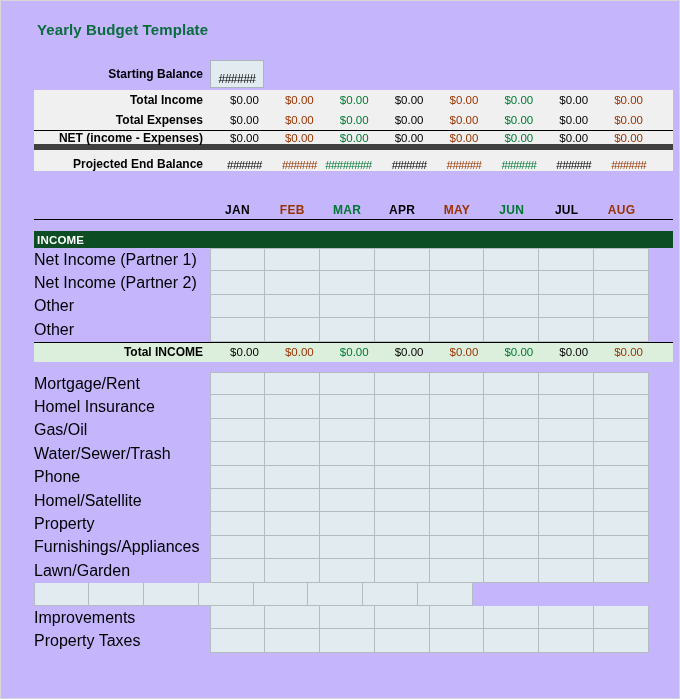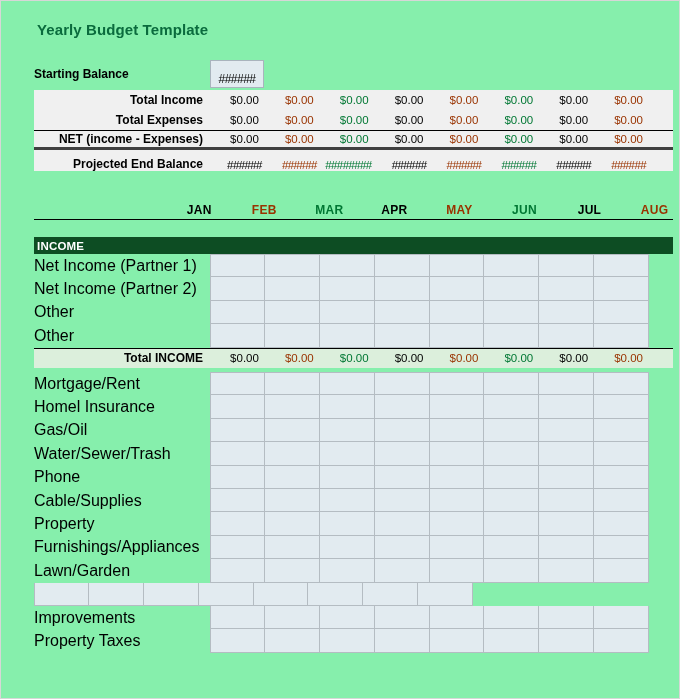--- a/index.html
+++ b/index.html
@@ -14,21 +14,21 @@
     font-family: "Liberation Sans", sans-serif;
     color: #000000;
   }
 
   #page {
     position: relative;
     width: 680px;
     height: 699px;
     box-sizing: border-box;
     border: 1px solid #d7d7d7;
-    background: #86efac;
+    background: #c4b5fd;
   }
 
   
   #title {
     position: absolute;
     left: 36px;
     top: 20px;
     font-size: 15px;
     font-weight: bold;
     color: #0a6b3d;
@@ -41,20 +41,21 @@
     position: absolute;
     left: 33px;
     top: 58px;
     width: 639px;
     height: 30px;
     display: flex;
     align-items: center;
   }
   #startrow .lbl {
     width: 176px;
+    text-align: right;
     padding-right: 7px;
     box-sizing: border-box;
     font-size: 12px;
     font-weight: bold;
     white-space: nowrap;
   }
   #startbal-cell {
     width: 54px;
     height: 28px;
     box-sizing: border-box;
@@ -94,21 +95,21 @@
   .srow .val {
     width: 54.875px;
     text-align: right;
     padding-right: 6px;
     box-sizing: border-box;
     font-size: 11.5px;
     white-space: nowrap;
   }
   .srow.net {
     border-top: 1px solid #000000;
-    border-bottom: 3px solid #404040;
+    border-bottom: 6px solid #404040;
   }
   .srow.projected {
     height: 21px;
     align-items: flex-end;
   }
   .srow.projected .val {
     letter-spacing: -0.6px;
     padding-right: 3px;
   }
 
@@ -120,21 +121,20 @@
   
   #months {
     position: absolute;
     left: 33px;
     top: 200px;
     width: 639px;
     height: 18px;
     display: flex;
     align-items: center;
     border-bottom: 1px solid #000000;
-    gap: 28px;
   }
   #months .spacer { width: 176px; }
   #months .m {
     width: 54.875px;
     text-align: center;
     font-size: 12px;
     font-weight: bold;
     letter-spacing: 0.3px;
   }
 
@@ -145,21 +145,20 @@
     height: 17px;
     background: #0d4d23;
     color: #ffffff;
     font-size: 11.5px;
     font-weight: bold;
     display: flex;
     align-items: center;
     padding-left: 3px;
     box-sizing: border-box;
     letter-spacing: 0.2px;
-    margin-top: 6px;
   }
 
   .grid { display: flex; flex-direction: column; }
 
   .grow {
     display: flex;
     height: 23.4px;
     box-sizing: border-box;
   }
   .grow .lbl {
@@ -389,21 +388,21 @@
           <div class="cell first"></div>
           <div class="cell"></div>
           <div class="cell"></div>
           <div class="cell"></div>
           <div class="cell"></div>
           <div class="cell"></div>
           <div class="cell"></div>
           <div class="cell"></div>
         </div>
         <div class="grow">
-          <div class="lbl">Cable/Supplies</div>
+          <div class="lbl">Homel/Satellite</div>
           <div class="cell first"></div>
           <div class="cell"></div>
           <div class="cell"></div>
           <div class="cell"></div>
           <div class="cell"></div>
           <div class="cell"></div>
           <div class="cell"></div>
           <div class="cell"></div>
         </div>
         <div class="grow">

